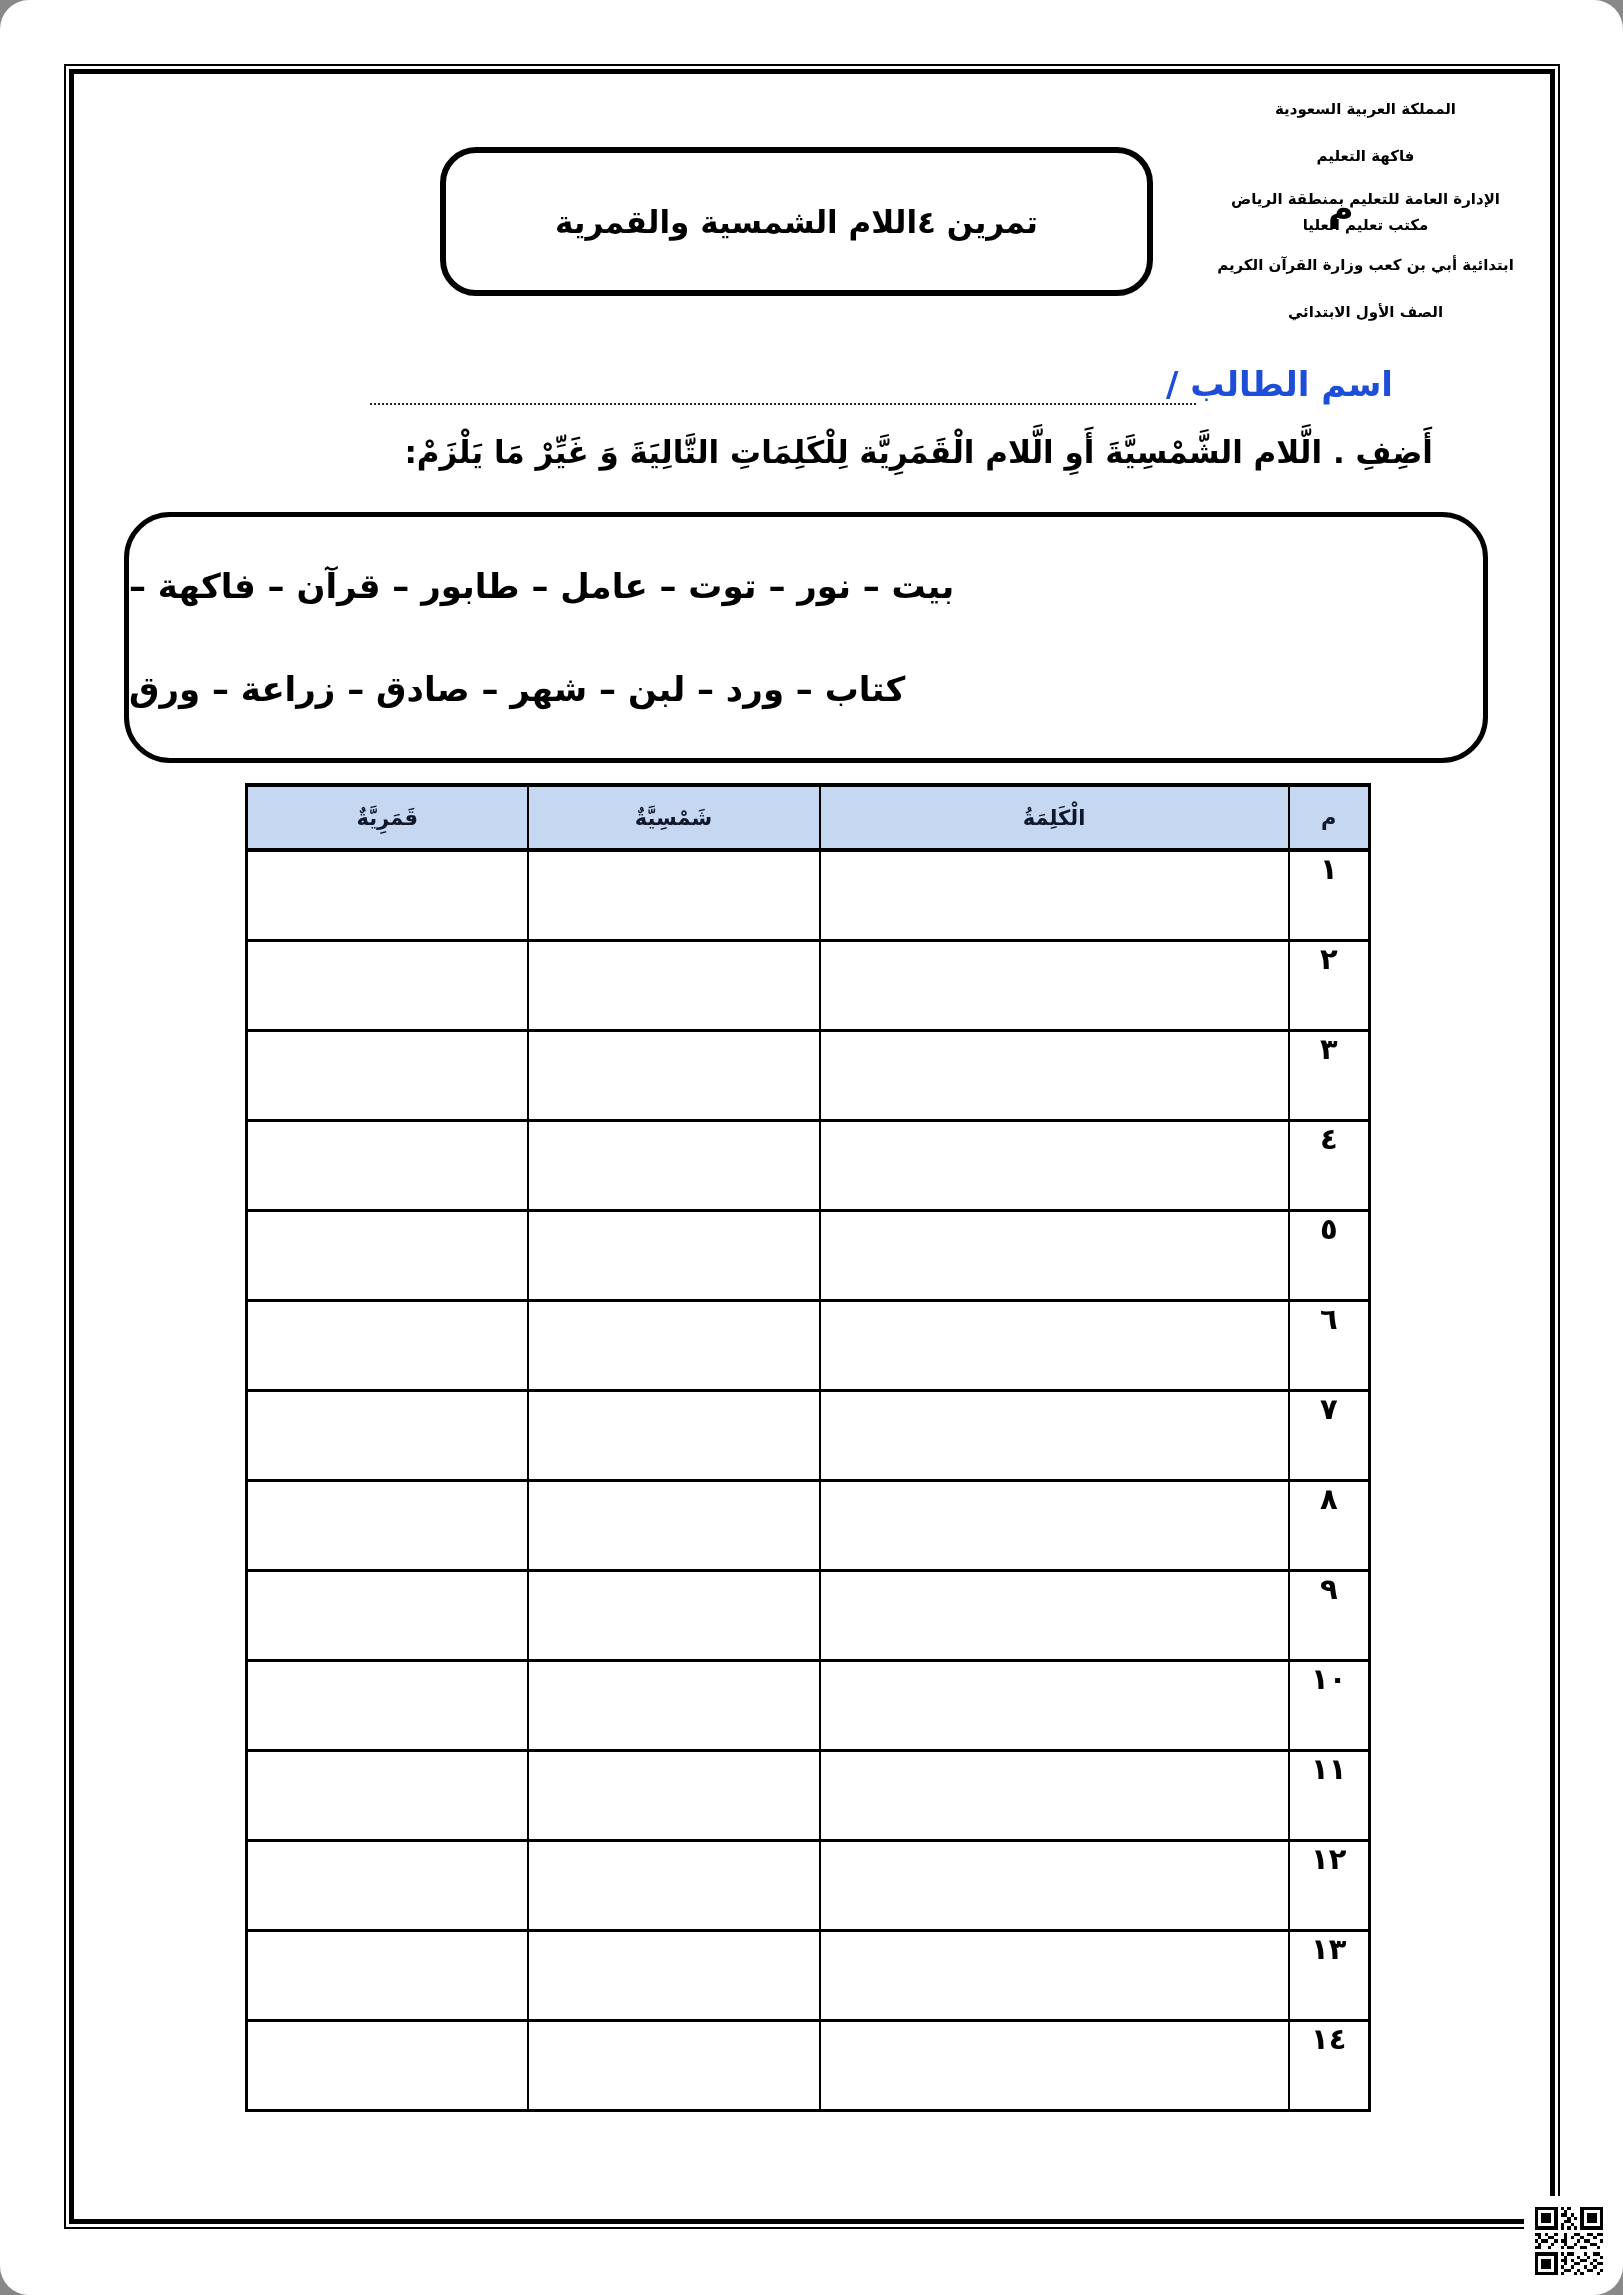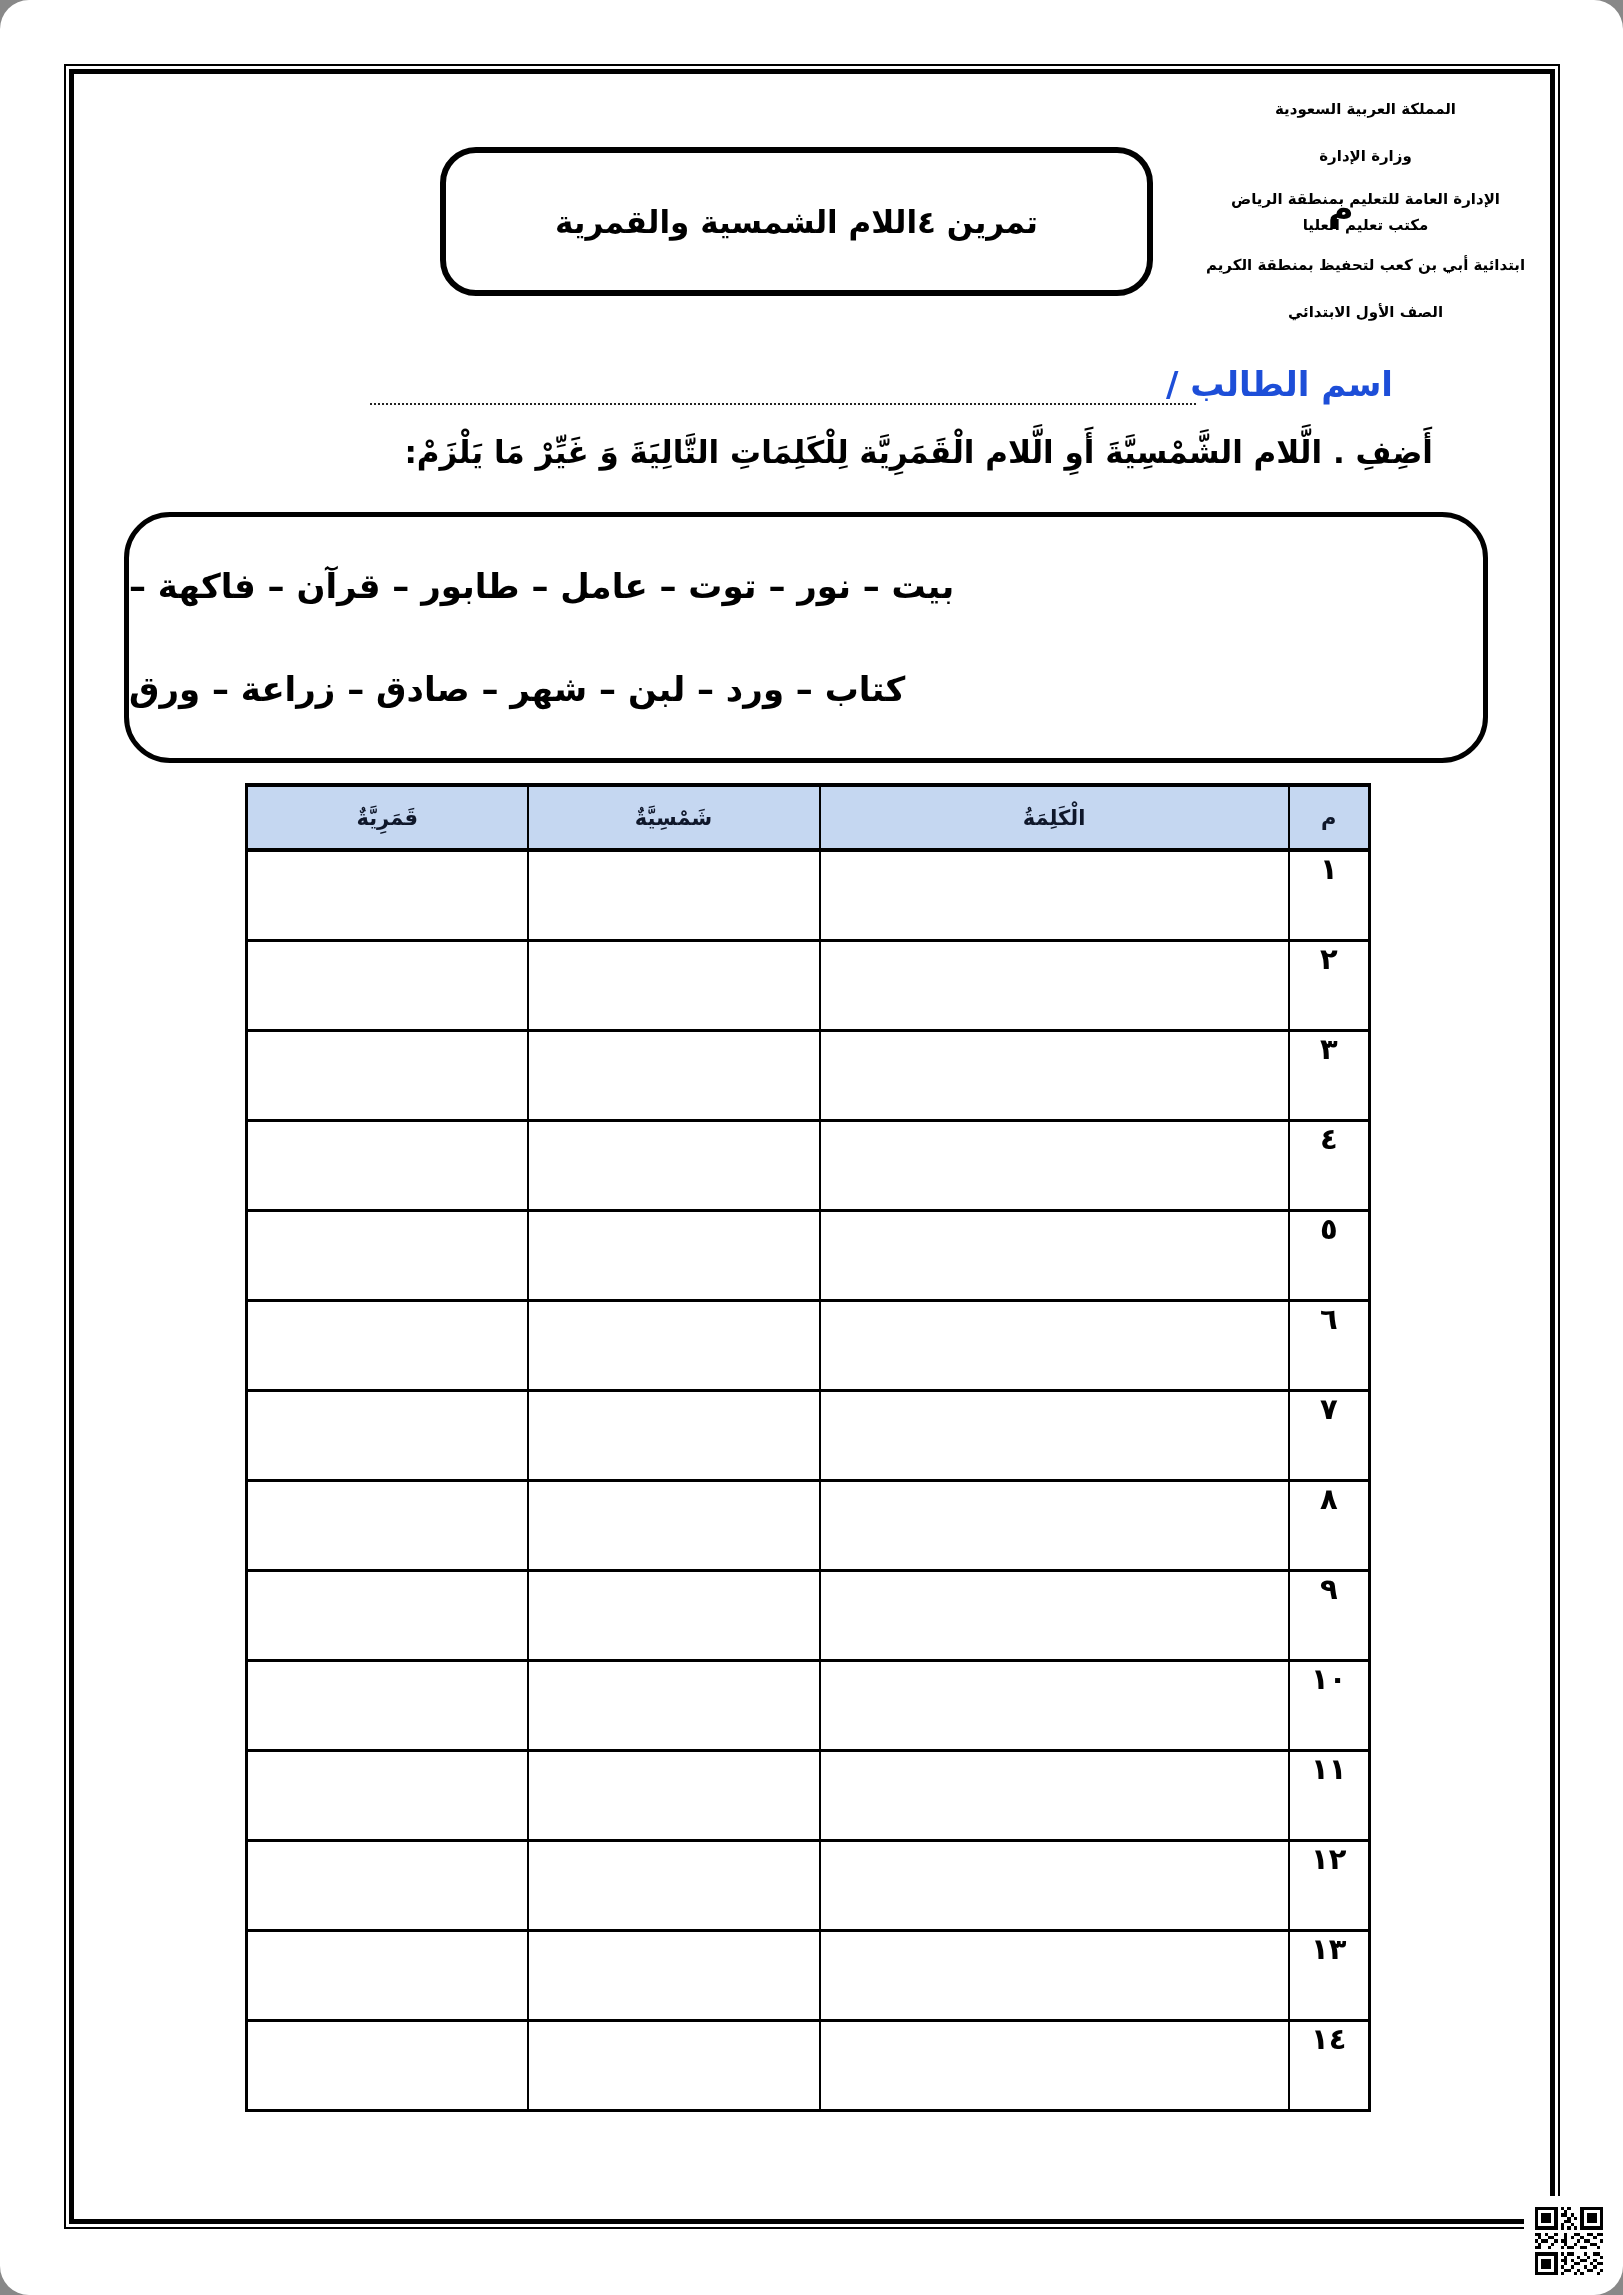--- a/index.html
+++ b/index.html
@@ -82,24 +82,24 @@
 <body>
 
 <div class="page">
 
   <div class="frame-outer">
     <div class="frame-inner"></div>
   </div>
 
   <div class="gov-header">
     <div class="gov-line g1">المملكة العربية السعودية</div>
-    <div class="gov-line g2">وزارة الإدارة</div>
+    <div class="gov-line g2">فاكهة التعليم</div>
     <div class="gov-line g3">الإدارة العامة للتعليم بمنطقة الرياض</div>
     <div class="gov-line g4">مكتب تعليم العليا</div>
-    <div class="gov-line g5">ابتدائية أبي بن كعب لتحفيظ بمنطقة الكريم</div>
+    <div class="gov-line g5">ابتدائية أبي بن كعب وزارة القرآن الكريم</div>
     <div class="gov-line">الصف الأول الابتدائي</div>
   </div>
 
   <div class="ministry-logo">م</div>
 
   <div class="title-box">
     <span>تمرين ٤اللام الشمسية والقمرية</span>
   </div>
 
   <div class="student-row-label">اسم الطالب /</div>

